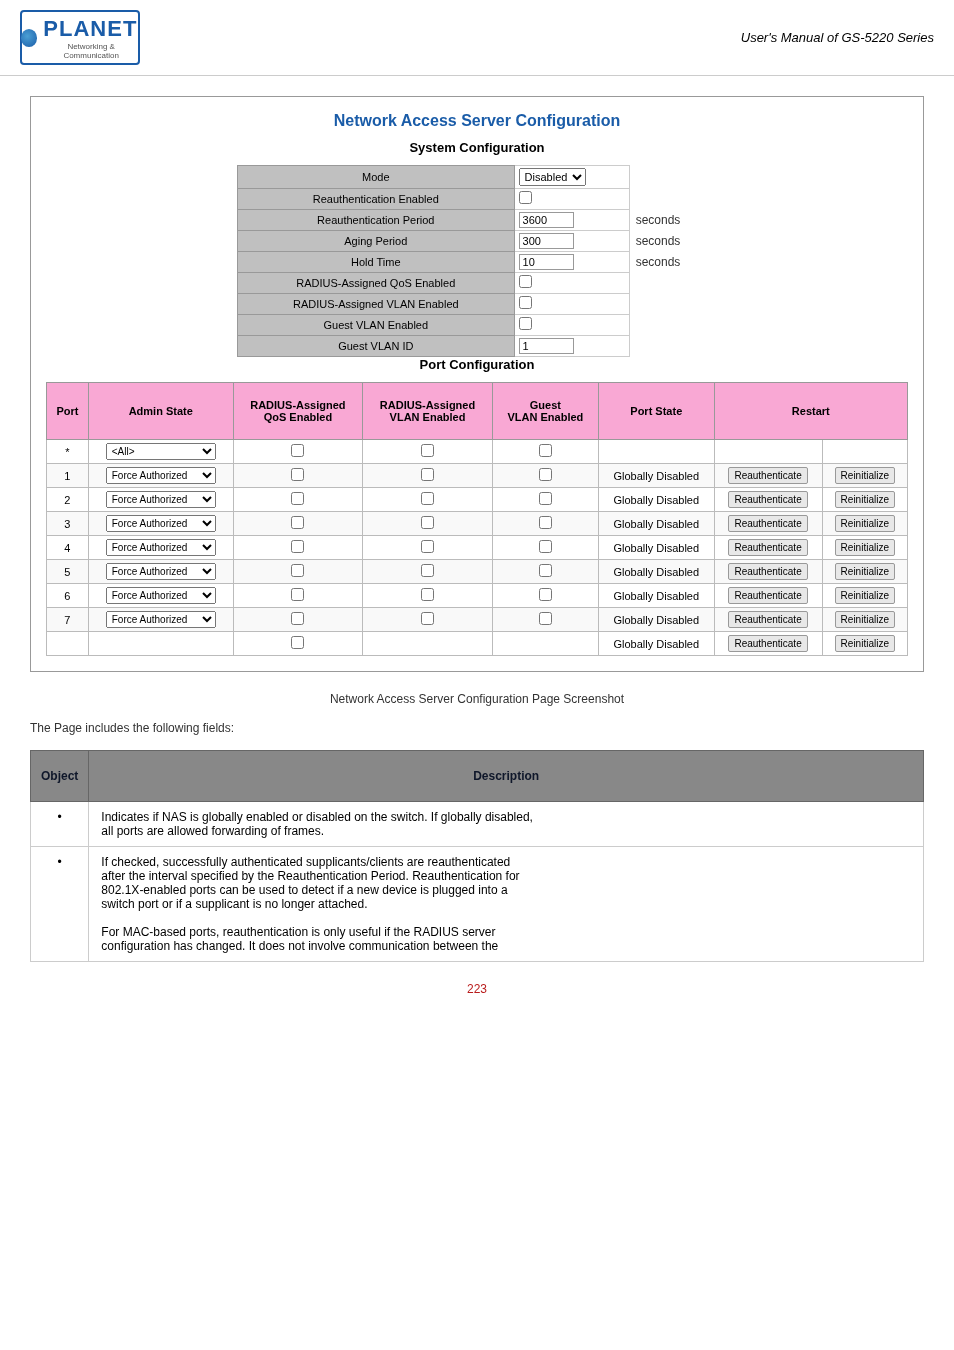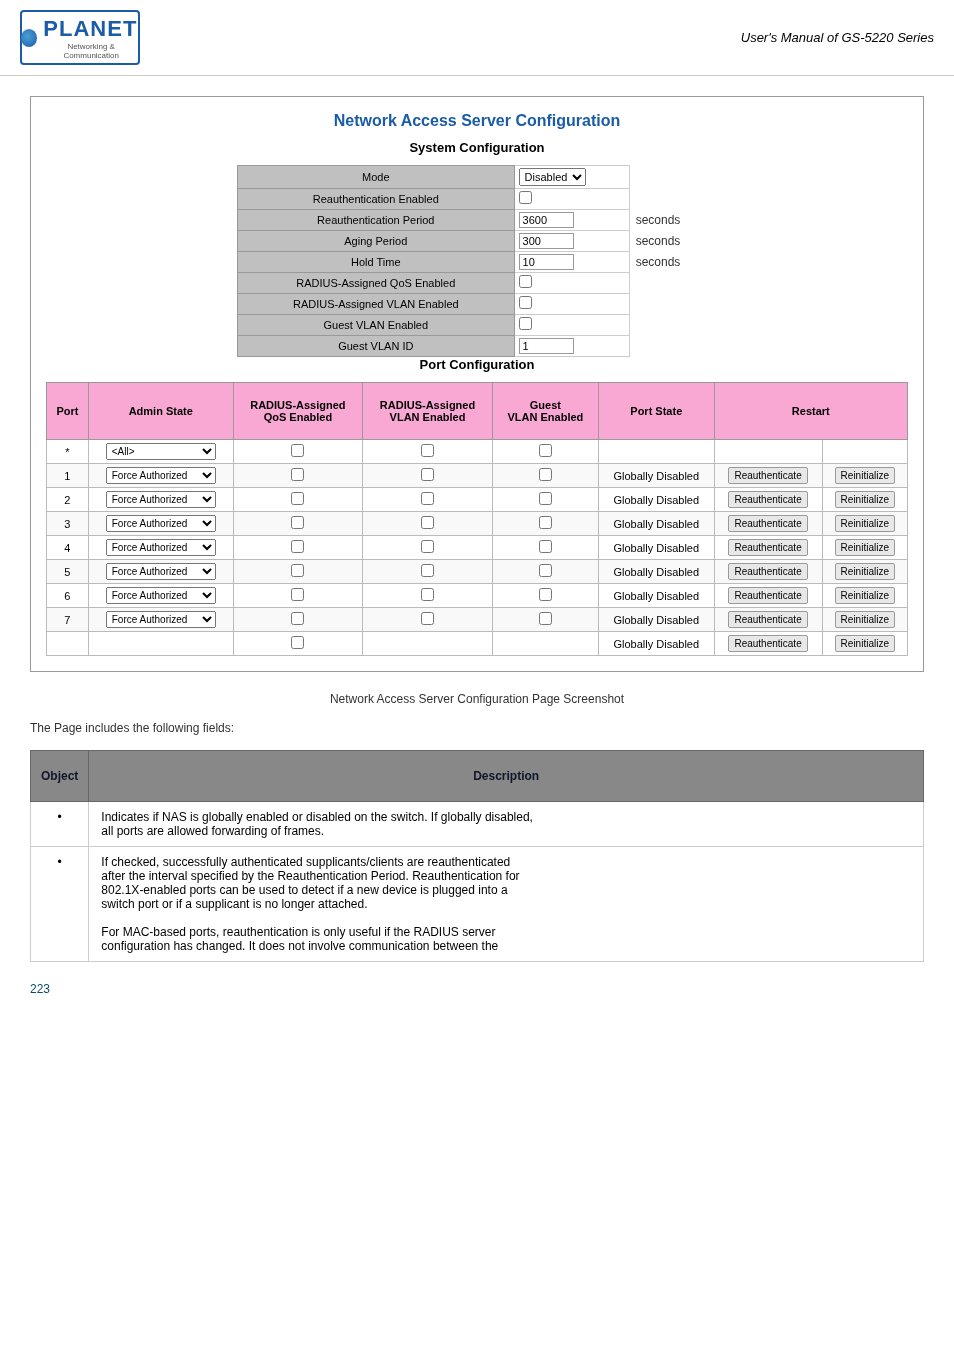--- a/index.html
+++ b/index.html
@@ -184,23 +184,23 @@
       border: 1px solid #ccc;
       padding: 8px 12px;
       font-size: 12px;
       vertical-align: top;
     }
     .fields-table td.field-name {
       text-align: center;
       width: 40px;
     }
     .page-number {
-      text-align: left;
-      font-size: 12px;
-      color: #0c4a6e;
+      text-align: center;
+      font-size: 12px;
+      color: #b91c1c;
       margin-top: 20px;
     }
     .row-odd { background: #fff; }
     .row-even { background: #f9f9f9; }
     .last-partial td {
       background: #fff;
     }
   </style>
 </head>
 <body>

